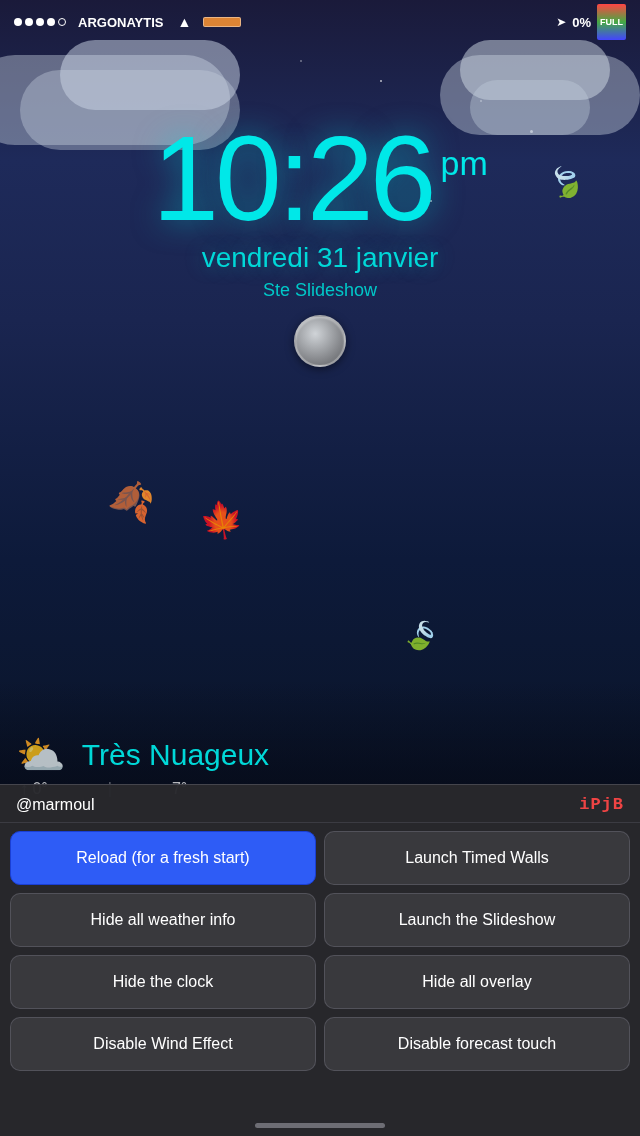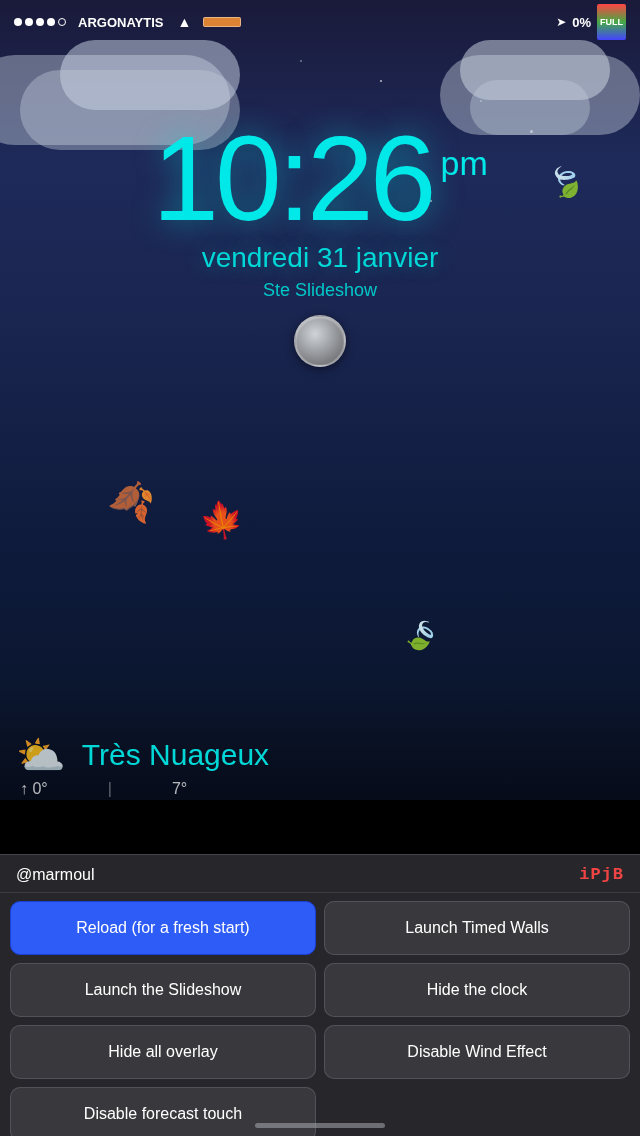--- a/index.html
+++ b/index.html
@@ -225,21 +225,21 @@
       color: white;
       font-size: 16px;
       z-index: 5;
       opacity: 0.7;
     }
 
     
     #bottom-panel {
       position: absolute;
       bottom: 0; left: 0; right: 0;
-      height: 282px;
+      height: 352px;
       background: rgba(40, 40, 44, 0.97);
       z-index: 20;
       border-top: 1px solid rgba(100,100,110,0.5);
     }
 
     
     #panel-header {
       display: flex;
       align-items: center;
       justify-content: space-between;
@@ -381,20 +381,21 @@
 
 <div id="bottom-panel">
   <div id="panel-header">
     <span class="panel-user">@marmoul</span>
     <span class="panel-brand">iPjB</span>
   </div>
 
   <div id="btn-grid">
     <button class="panel-btn blue">Reload (for a fresh start)</button>
     <button class="panel-btn">Launch Timed Walls</button>
+    <button class="panel-btn">Hide all weather info</button>
     <button class="panel-btn">Launch the Slideshow</button>
     <button class="panel-btn">Hide the clock</button>
     <button class="panel-btn">Hide all overlay</button>
     <button class="panel-btn">Disable Wind Effect</button>
     <button class="panel-btn">Disable forecast touch</button>
   </div>
 
   <div id="home-indicator"></div>
 </div>
 

